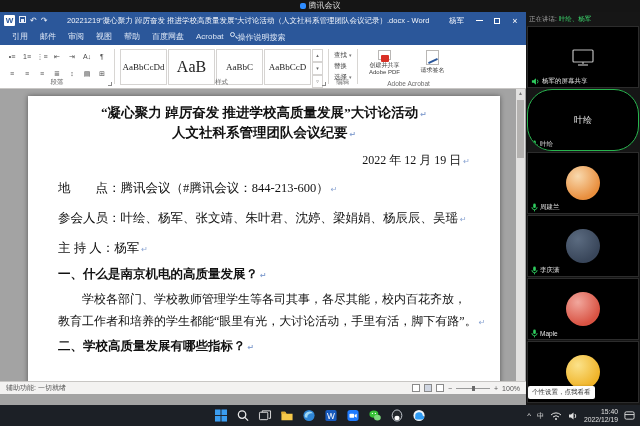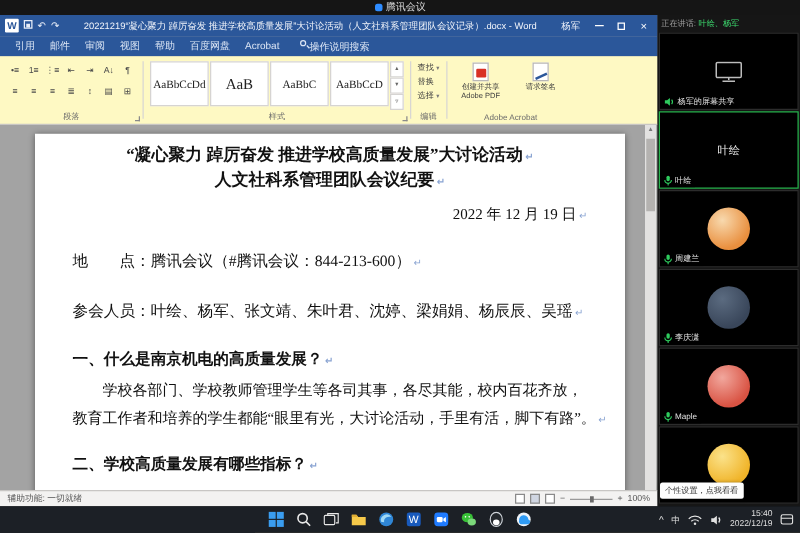--- a/index.html
+++ b/index.html
@@ -22,25 +22,25 @@
   .save-ic { display:inline-block; width:7px; height:7px; border:1px solid #e9eef8; position:relative; }
   .save-ic:after { content:""; position:absolute; left:1px; bottom:0; width:3px; height:3px; background:#e9eef8; }
   .wtitle { flex:1; text-align:center; font-size:7.5px; white-space:nowrap; overflow:hidden; text-overflow:ellipsis; padding:0 6px; color:#f2f5fb; }
   .tuser { font-size:7.5px; margin-right:6px; color:#e9eef8; }
   .wbtn { width:18px; height:17px; display:flex; align-items:center; justify-content:center; color:#fff; font-size:9px; }
   .min-ic { width:7px; border-bottom:1px solid #fff; height:1px; }
   .rest-ic { width:6px; height:6px; border:1px solid #fff; }
 
   .tabs { height:16px; background:#2b579a; display:flex; align-items:center; padding-left:6px; }
   .tab { color:#dce6f5; font-size:8px; padding:0 6px; line-height:16px; white-space:nowrap; }
-  .tellme { display:flex; align-items:flex-start; gap:3px; margin-left:10px; color:#dce6f5; font-size:8px; }
+  .tellme { display:flex; align-items:flex-start; gap:3px; color:#dce6f5; font-size:8px; }
   .mag { width:5px; height:5px; border:1px solid #dce6f5; border-radius:50%; position:relative; }
   .mag:after { content:""; position:absolute; left:4px; top:4px; width:3px; height:1px; background:#dce6f5; transform:rotate(45deg); }
 
-  .ribbon { height:55px; background:#fef9c3; border-bottom:1px solid #c8c6c4; display:flex; }
+  .ribbon { height:44px; background:#ffffff; border-bottom:1px solid #c8c6c4; display:flex; }
   .rgroup { position:relative; padding:4px 5px 12px; }
   .glabel { position:absolute; bottom:1px; left:0; right:0; text-align:center; font-size:6.5px; color:#6b6b6b; }
   .vsep { width:1px; background:#d8d6d3; margin:4px 0; }
   .launcher { position:absolute; right:2px; bottom:2px; width:4px; height:4px; border-right:1px solid #8a8a8a; border-bottom:1px solid #8a8a8a; }
   .pgrid { display:grid; grid-template-columns:repeat(7,14px); grid-auto-rows:16px; gap:1px 1px; }
   .pic { font-size:7px; color:#4a4a4a; text-align:center; line-height:16px; overflow:hidden; white-space:nowrap; }
   .gallery { display:flex; height:36px; }
   .scell { width:47px; height:36px; background:#fff; border:1px solid #d6d4d2; margin-right:1px;
            display:flex; align-items:center; justify-content:center; }
   .sbig { font-family:"Liberation Serif", serif; font-size:9px; color:#222; }
@@ -54,23 +54,23 @@
   .pdfic { width:13px; height:15px; background:#fff; border:1px solid #b9b7b5; position:relative; margin-bottom:2px; }
   .pdfic:after { content:""; position:absolute; left:2px; top:4px; width:8px; height:7px; background:#d93025; border-radius:1px; }
   .signic { width:13px; height:15px; background:#fff; border:1px solid #b9b7b5; position:relative; margin-bottom:2px; }
   .signic:after { content:""; position:absolute; left:1px; top:9px; width:10px; height:2px; background:#2b579a; transform:rotate(-25deg); }
 
   .docarea { position:relative; height:292px; background:#a3a3a3; overflow:hidden; }
   .page { position:absolute; left:28px; top:7px; width:472px; height:400px; background:#fff;
           box-shadow:0 0 5px rgba(0,0,0,.45); padding:8px 30px; font-family:"Liberation Serif", serif; color:#111; }
   .dt { font-size:13.5px; font-weight:bold; text-align:center; line-height:18px; }
   .dd { font-size:12px; text-align:right; line-height:20px; margin-top:6px; }
-  .dl { font-size:12.5px; line-height:25px; margin-top:14px; white-space:nowrap; }
+  .dl { font-size:12.5px; line-height:25px; margin-top:4px; white-space:nowrap; }
   .dl:first-of-type { margin-top:8px; }
-  .dh { font-size:12.5px; font-weight:bold; line-height:25px; white-space:nowrap;margin-top:12px; }
+  .dh { font-size:12.5px; font-weight:bold; line-height:25px; white-space:nowrap; }
   .dpl { font-size:12px; line-height:22px; white-space:nowrap; }
   .dpl.ind { text-indent:2em; }
   .pm:after { content:"↵"; color:#8aa4d2; font-size:8px; margin-left:2px; font-family:"DejaVu Sans", sans-serif; }
   .ctrlbtn { display:inline-flex; align-items:center; gap:2px; margin:2px 0 0 300px; background:#fff; border:1px solid #b5b5b5;
              box-shadow:0 1px 2px rgba(0,0,0,.25); font-family:"Liberation Sans", sans-serif; font-size:7.5px; color:#555; padding:1px 3px; }
   .vscroll { position:absolute; right:1px; top:0; bottom:0; width:9px; background:#e2e1e0; }
   .sarr { display:block; text-align:center; font-size:5px; color:#777; line-height:9px; }
   .sthumb { position:absolute; left:1px; right:1px; top:11px; height:58px; background:#b4b2b0; }
 
   .statusbar { height:13px; background:#f3f2f1; border-top:1px solid #c8c6c4; display:flex; align-items:center;
@@ -79,21 +79,21 @@
   .vic { width:8px; height:8px; border:1px solid #8a8a8a; background:#fff; }
   .vic.active { background:#d0d6e2; }
   .ztrack { width:34px; height:1px; background:#9a9a9a; position:relative; }
   .zthumb { position:absolute; left:16px; top:-2px; width:3px; height:5px; background:#6a6a6a; }
 
   
   .sidebar { position:absolute; right:0; top:12px; width:114px; height:393px; background:#161616; }
   .speaking { height:14px; display:flex; align-items:center; gap:2px; padding:0 3px; font-size:6.5px; color:#9c9c9c; white-space:nowrap; overflow:hidden; }
   .snames { color:#3ddc6f; }
   .tile { position:relative; height:62px; margin:0 1px 1px 1px; background:#000; border:1px solid #2c2c2c; overflow:hidden; }
-  .tile.speaking-tile { border-color:#28b44e; }
+  .tile.speaking-tile { border-color:#28b44e;border-radius:25px; }
   .tilecenter { position:absolute; inset:0; display:flex; align-items:center; justify-content:center; }
   .center-name { color:#e8e8e8; font-size:9px; }
   .namebar { position:absolute; left:0; bottom:0; display:flex; align-items:center; gap:2px; background:rgba(0,0,0,.55);
              color:#e3e3e3; font-size:6.5px; height:11px; padding:0 3px; max-width:100%; white-space:nowrap; }
   .avatar { width:34px; height:34px; border-radius:50%; }
   .av-orange { background:radial-gradient(circle at 35% 30%, #f8d9ae, #e98f3e 70%); }
   .av-dark { background:radial-gradient(circle at 35% 30%, #5b6b80, #39465a 70%); }
   .av-red { background:radial-gradient(circle at 35% 30%, #f1a79d, #d95343 70%); }
   .av-yellow { background:radial-gradient(circle at 35% 30%, #fbe28a, #f0b429 70%); }
   .tooltip { position:absolute; left:2px; bottom:6px; background:#fdfdfd; color:#333; font-size:6.5px; padding:2px 4px;
@@ -172,21 +172,21 @@
         <i class="launcher"></i>
       </div>
       <div class="vsep"></div>
 
       <div class="rgroup">
         <div class="gallery">
           <div class="scell">
               <span class="sbig">AaBbCcDd</span>
             </div>
           <div class="scell">
-              <span class="sbig" style="font-size:12px">AaB</span>
+              <span class="sbig" style="font-size:16px">AaB</span>
             </div>
           <div class="scell">
               <span class="sbig">AaBbC</span>
             </div>
           <div class="scell">
               <span class="sbig">AaBbCcD</span>
             </div>
           <div class="garrows">
             <span>▴</span>
             <span>▾</span>
@@ -228,20 +228,21 @@
       </div>
     </div>
 
     <div class="docarea">
       <div class="page">
         <div class="dt pm">“凝心聚力 踔厉奋发 推进学校高质量发展”大讨论活动</div>
         <div class="dt pm">人文社科系管理团队会议纪要</div>
         <div class="dd pm">2022 年 12 月 19 日</div>
         <div class="dl pm">地　　点：腾讯会议（#腾讯会议：844-213-600）</div>
         <div class="dl pm">参会人员：叶绘、杨军、张文靖、朱叶君、沈婷、梁娟娟、杨辰辰、吴瑶</div>
+        <div class="dl pm">主 持 人：杨军</div>
         <div class="dh pm">一、什么是南京机电的高质量发展？</div>
         <div class="dpl ind">学校各部门、学校教师管理学生等各司其事，各尽其能，校内百花齐放，</div>
         <div class="dpl pm">教育工作者和培养的学生都能“眼里有光，大讨论活动，手里有活，脚下有路”。</div>
         <div class="dh pm">二、学校高质量发展有哪些指标？</div>
       </div>
       <div class="vscroll">
         <span class="sarr">▲</span>
         <div class="sthumb"></div>
       </div>
     </div>

